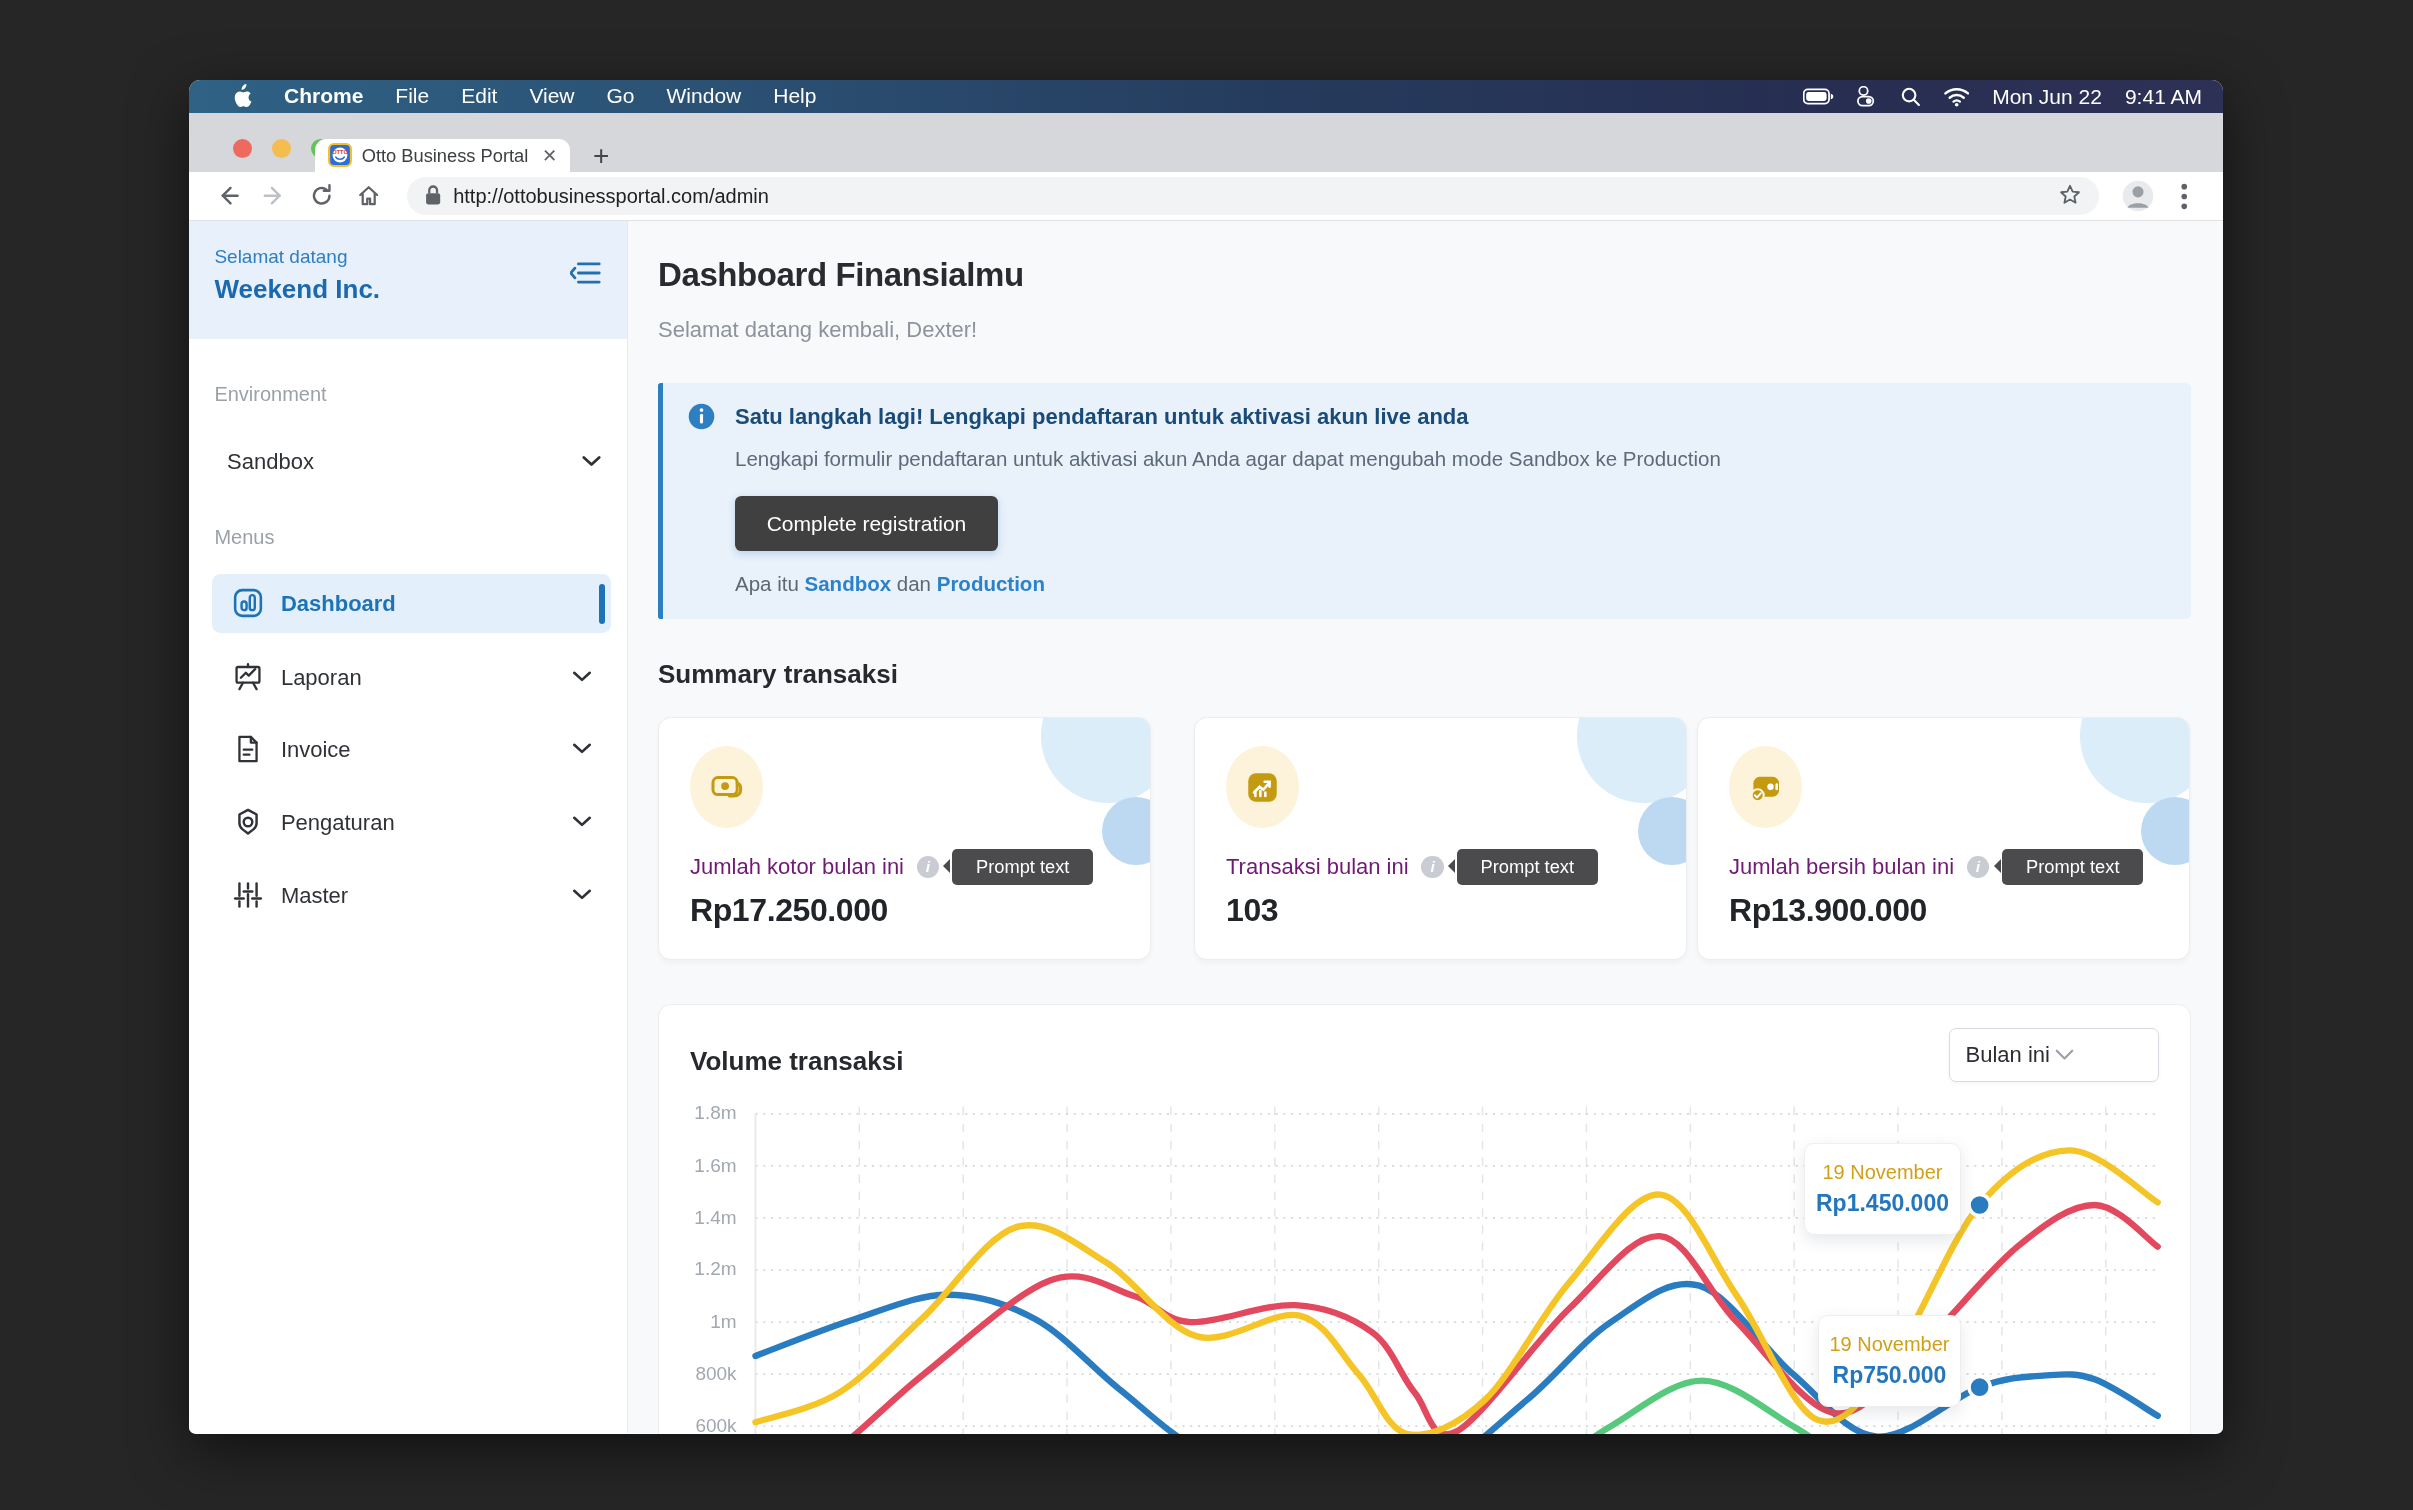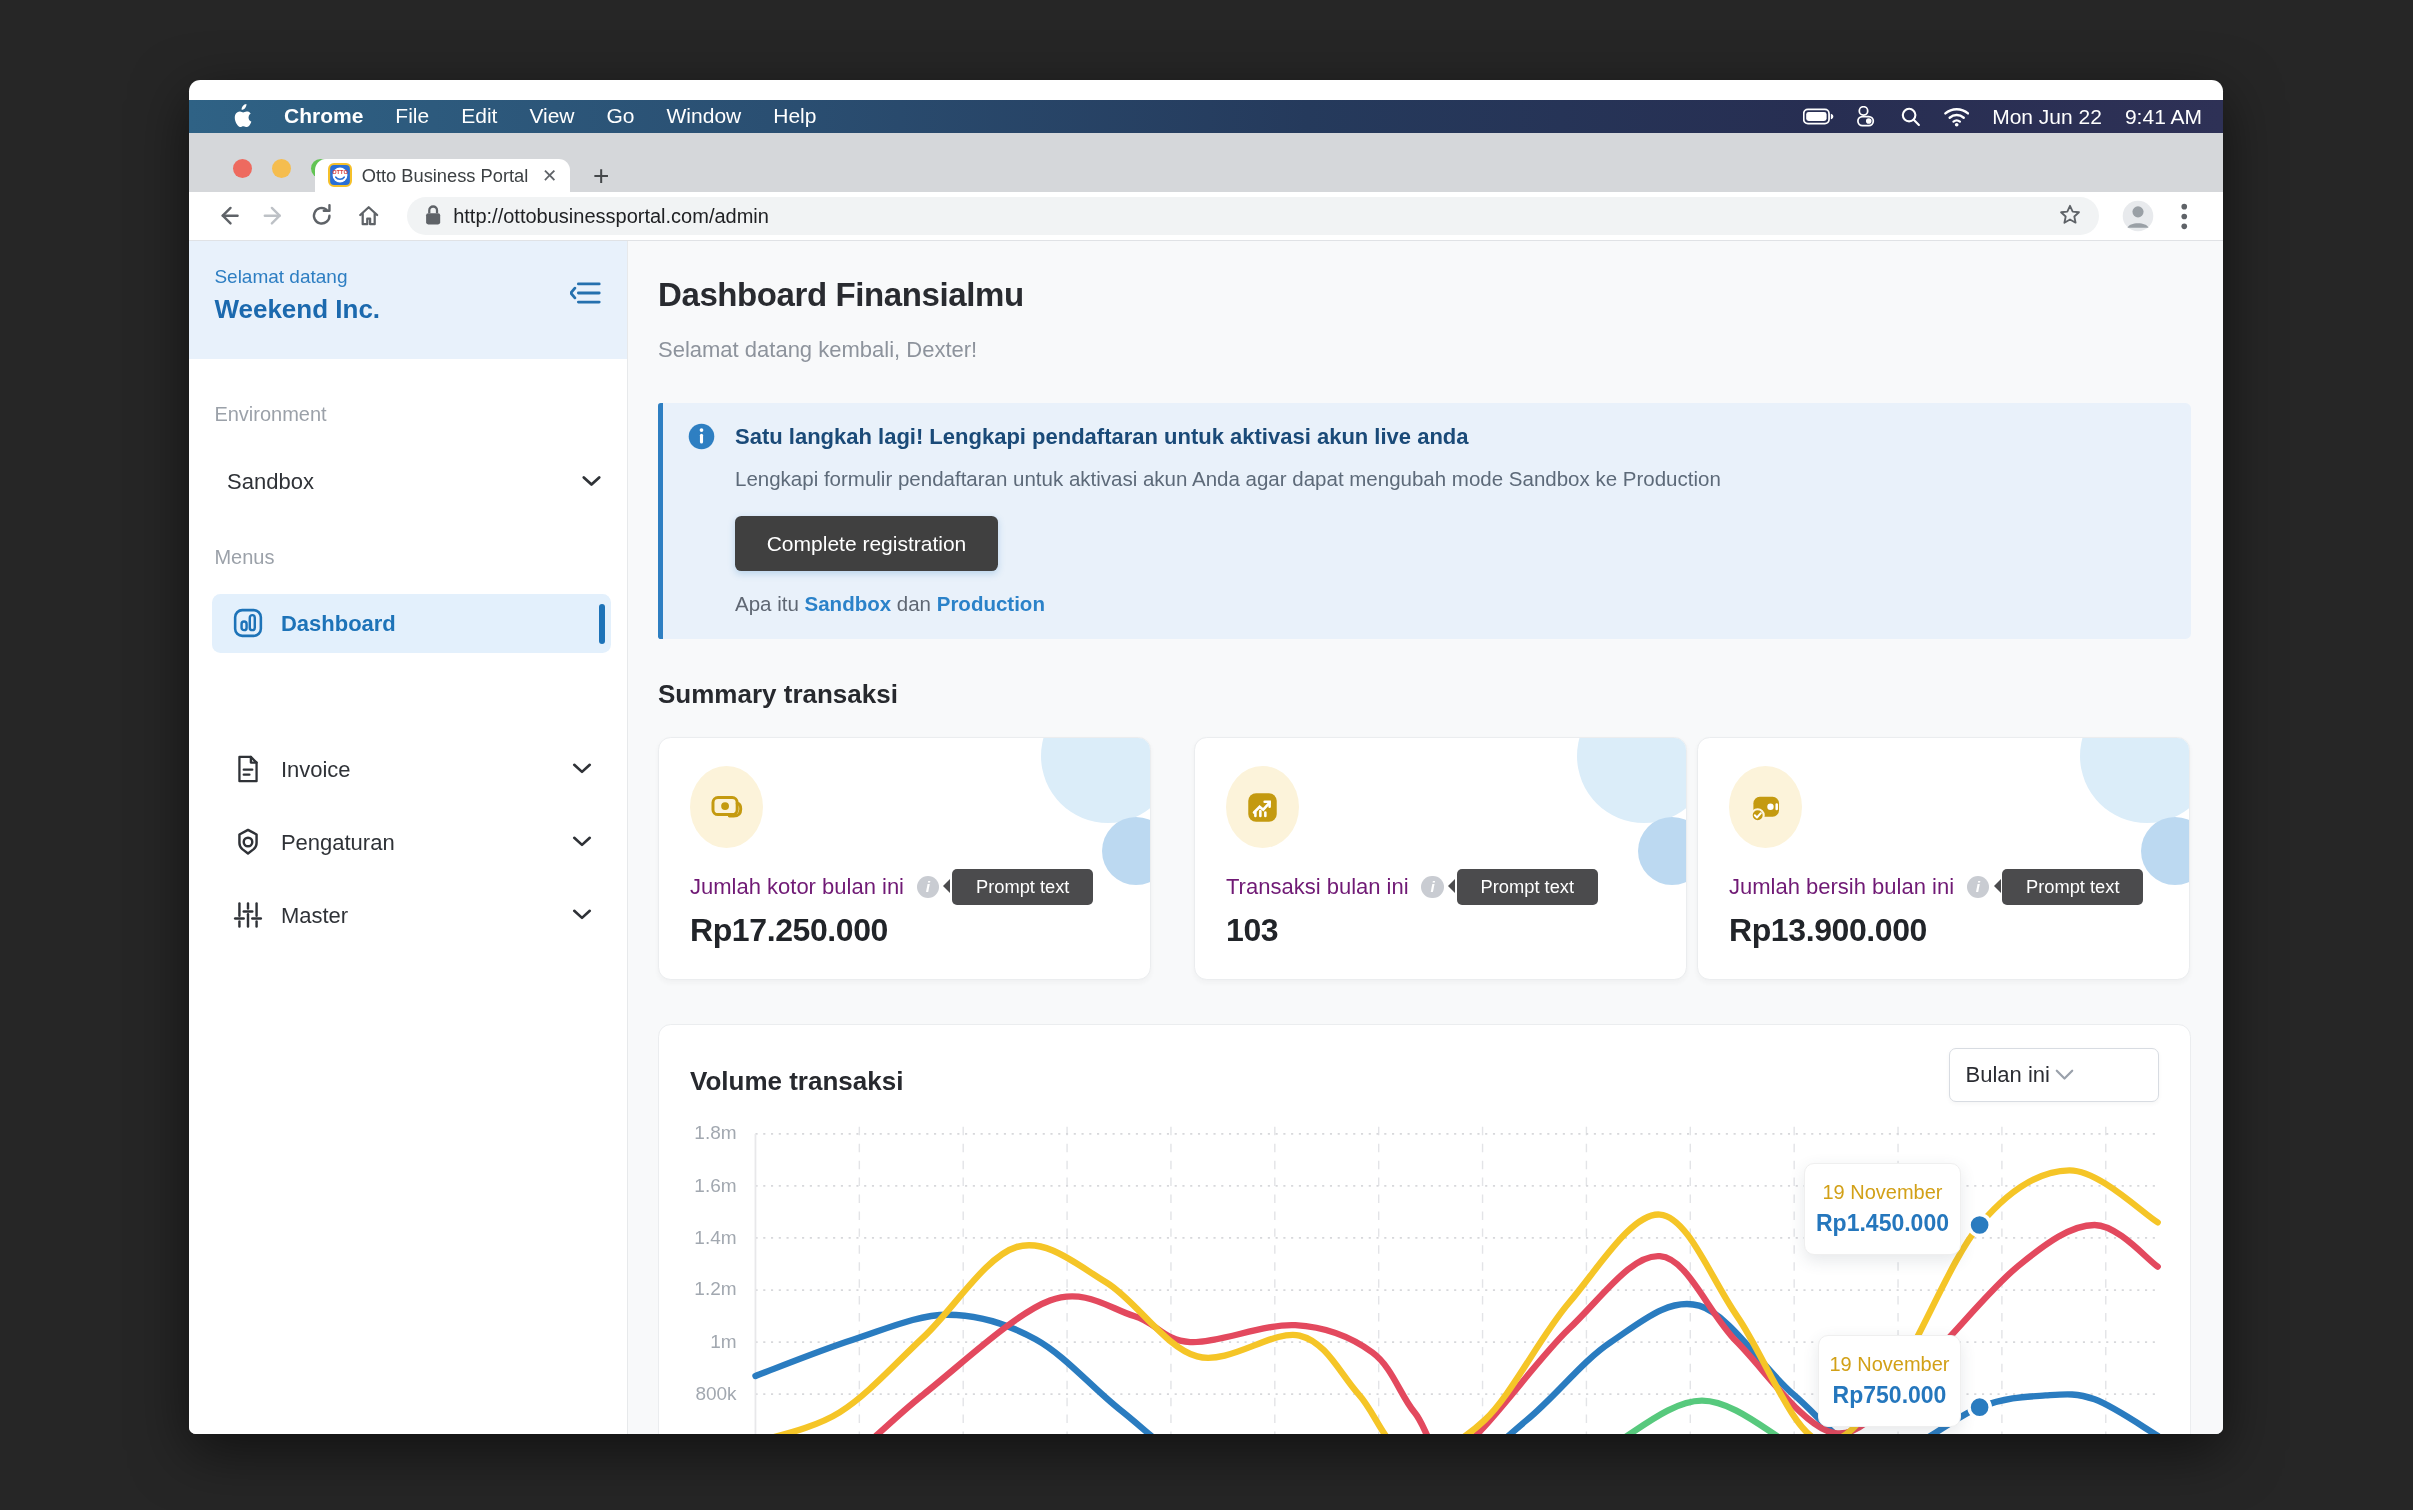--- a/index.html
+++ b/index.html
@@ -7,21 +7,21 @@
   body { background:#262626; font-family:"Liberation Sans","DejaVu Sans",sans-serif; position:relative; }
   #window {
     position:absolute; left:189px; top:80px; width:2034px; height:1354px;
     border-radius:11.3px 11.3px 7px 7px; overflow:hidden; background:#fff;
     box-shadow:0 17px 56px rgba(0,0,0,.55);
   }
   
   .menubar {
     height:33px; display:flex; align-items:center; justify-content:space-between;
     background:linear-gradient(90deg,#2f6285 0%,#2a4e71 30%,#253a5c 55%,#272e52 80%,#2e3156 100%);
-    color:#fff; padding:0 21px 0 42px; font-size:21px;margin-top:20px;
+    color:#fff; padding:0 21px 0 42px; font-size:21px;
   }
   .menubar-left { display:flex; align-items:center; gap:32px; }
   .menubar-left .app-name { font-weight:bold; }
   .menubar-right { display:flex; align-items:center; gap:23px; font-size:21px; }
   .mb-icon { display:flex; align-items:center; }
   
   .tabbar { height:59px; background:#d5d7da; position:relative; }
   .traffic { position:absolute; left:44px; top:26px; display:flex; gap:20px; }
   .traffic span { width:19px; height:19px; border-radius:50%; display:block; }
   .tab {
@@ -280,20 +280,37 @@
           <svg width="30" height="30" viewBox="0 0 42 42">
               <rect x="3" y="3" width="36" height="36" rx="10" fill="none" stroke="#1d73b8" stroke-width="3.6"></rect>
               <rect x="12" y="19" width="7" height="12" rx="3.5" fill="none" stroke="#1d73b8" stroke-width="3.4"></rect>
               <rect x="23.5" y="10" width="7" height="21" rx="3.5" fill="none" stroke="#1d73b8" stroke-width="3.4"></rect>
             </svg>
         </span>
         <span class="mi-label">Dashboard</span>
         <span class="active-bar"></span>
       </div>
 
+      <div class="menu-item" style="top:427px">
+        <span>
+          <svg width="30" height="30" viewBox="0 0 42 42">
+              <g stroke="#2f3237" stroke-width="3.2" fill="none" stroke-linecap="round" stroke-linejoin="round">
+                <rect x="5" y="7" width="32" height="22" rx="2"></rect>
+                <line x1="21" y1="3" x2="21" y2="7"></line>
+                <path d="M11 22 l7-7 4 4 9-9"></path>
+                <line x1="14" y1="29" x2="9" y2="38"></line>
+                <line x1="28" y1="29" x2="33" y2="38"></line>
+              </g>
+            </svg>
+        </span>
+        <span class="mi-label">Laporan</span>
+        <span><svg width="20" height="12.7" viewBox="0 0 28 18">
+              <path d="M3 4 L14 14 L25 4" fill="none" stroke="#2f3237" stroke-width="3.8" stroke-linecap="round" stroke-linejoin="round"></path>
+            </svg></span>
+      </div>
 
       <div class="menu-item" style="top:499px">
         <span>
           <svg width="30" height="30" viewBox="0 0 42 42">
               <g stroke="#2f3237" stroke-width="3.2" fill="none" stroke-linecap="round" stroke-linejoin="round">
                 <path d="M9 4 h16 l8 8 v26 H9 z"></path>
                 <path d="M25 4 v8 h8"></path>
                 <line x1="15" y1="22" x2="27" y2="22"></line>
                 <line x1="15" y1="29" x2="23" y2="29"></line>
               </g>

